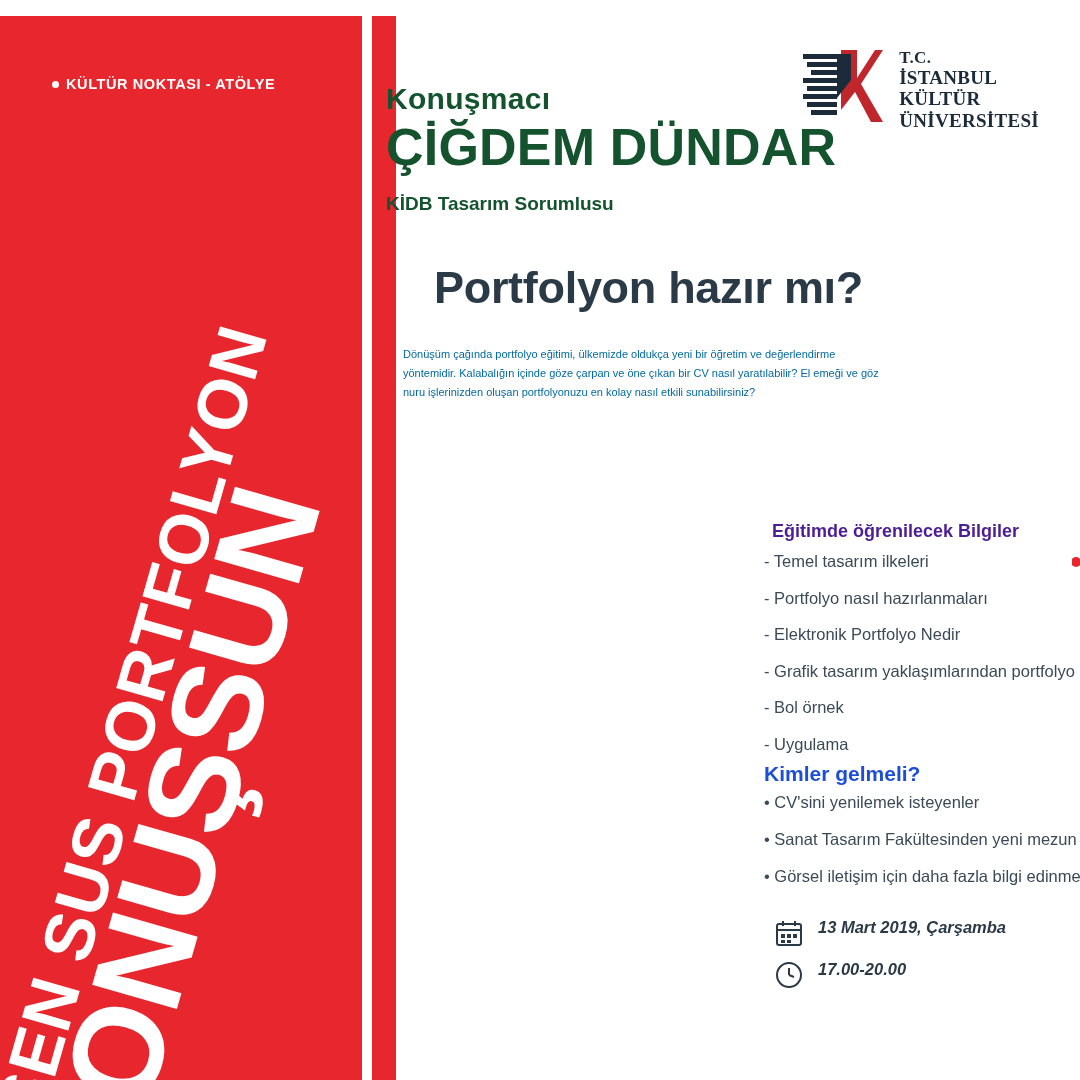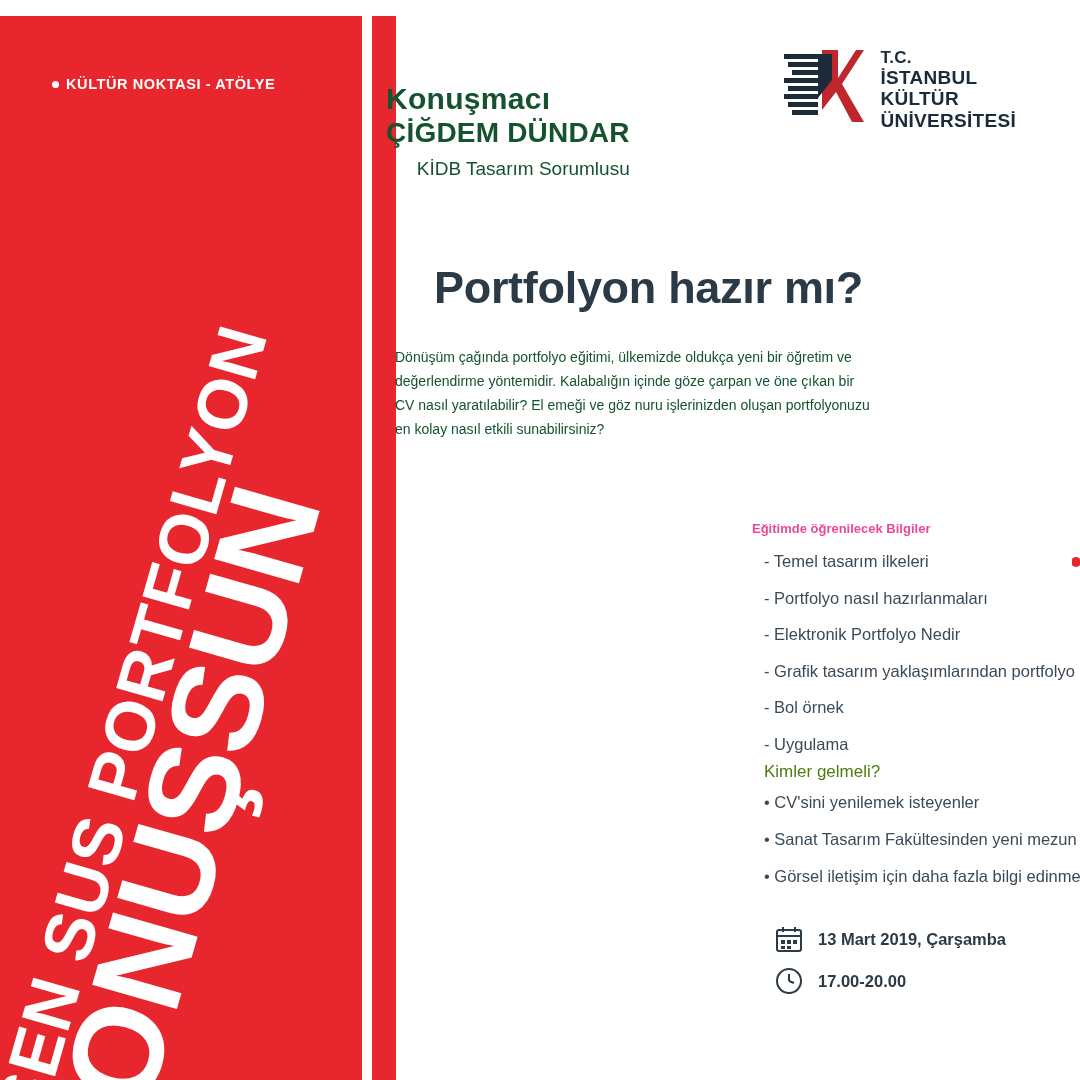--- a/index.html
+++ b/index.html
@@ -52,50 +52,50 @@
   
   #panel-edge {
     position:absolute; left:362px; top:0; width:10px; height:1080px;
     background:#ffffff;
   }
 
   
   #content { position:absolute; left:372px; top:0; width:708px; height:1080px; }
 
   
-  #logo-block { position:absolute; right:64px; top:44px; display:flex; align-items:flex-start; gap:16px; }
+  #logo-block { position:absolute; right:41px; top:44px; display:flex; align-items:flex-start; gap:16px;font-family:Liberation Serif, serif; }
   #iku-mark { width:86px; height:86px; position:relative; }
   #logo-text { color:#1c2b39; font-weight:bold; line-height:1.12; font-size:19px; letter-spacing:0.3px; padding-top:4px;}
   #logo-text div:first-child { font-size:17px; }
 
   
   #speaker-wrap { position:absolute; left:14px; top:82px; color:#14532d; }
   #speaker-label { font-size:30px; font-weight:bold; letter-spacing:0.3px; }
-  #speaker-name { font-size:28px; font-weight:bold; margin-top:1px; letter-spacing:0.2px; }
-  #speaker-role { font-size:19px; font-weight:normal; margin-top:9px;text-align:right; }
+  #speaker-name { font-size:52px; font-weight:bold; margin-top:1px; letter-spacing:0.2px; }
+  #speaker-role { font-size:19px; font-weight:bold; margin-top:16px; }
 
   
   #headline { position:absolute; left:14px; top:262px; font-size:45px; font-weight:bold; color:#2b3a47; letter-spacing:-0.3px;margin-left:48px; }
 
   
-  #intro { position:absolute; left:23px; top:345px; width:478px; font-size:14px; line-height:1.72; color:#14532d; }
-
-  
-  #sec1-title { position:absolute; left:380px; top:521px; font-size:13px; font-weight:bold; color:#ec4899; }
+  #intro { position:absolute; left:31px; top:345px; width:478px; font-size:11px; line-height:1.72; color:#0369a1; }
+
+  
+  #sec1-title { position:absolute; left:400px; top:521px; font-size:18px; font-weight:bold; color:#4c1d95; }
   #sec1-list { position:absolute; left:392px; top:552px; width:470px; font-size:16.5px; color:#3b4a57; list-style:none; }
   #sec1-list li { margin-bottom:17.5px; }
 
   
-  #sec2-title { position:absolute; left:392px; top:762px; font-size:17px; font-weight:normal; color:#4d7c0f; }
+  #sec2-title { position:absolute; left:392px; top:762px; font-size:21px; font-weight:bold; color:#1d4ed8; }
   #sec2-list { position:absolute; left:392px; top:793px; width:470px; font-size:16.5px; color:#3b4a57; list-style:none; }
   #sec2-list li { margin-bottom:18px; }
 
   
   #meta { position:absolute; left:402px; top:918px; }
-  .meta-row { display:flex; align-items:center; height:42px; }
+  .meta-row { display:flex; height:42px;font-style:italic; }
   .meta-icon { width:30px; height:30px; margin-right:14px; flex:0 0 30px; }
   .meta-text { font-size:16.5px; font-weight:bold; color:#2b3a47; }
 
   
   #ill-1 { position:absolute; left:700px; top:470px; width:200px; height:140px; }
 </style>
 </head>
 <body>
 
 <div id="left-panel">

